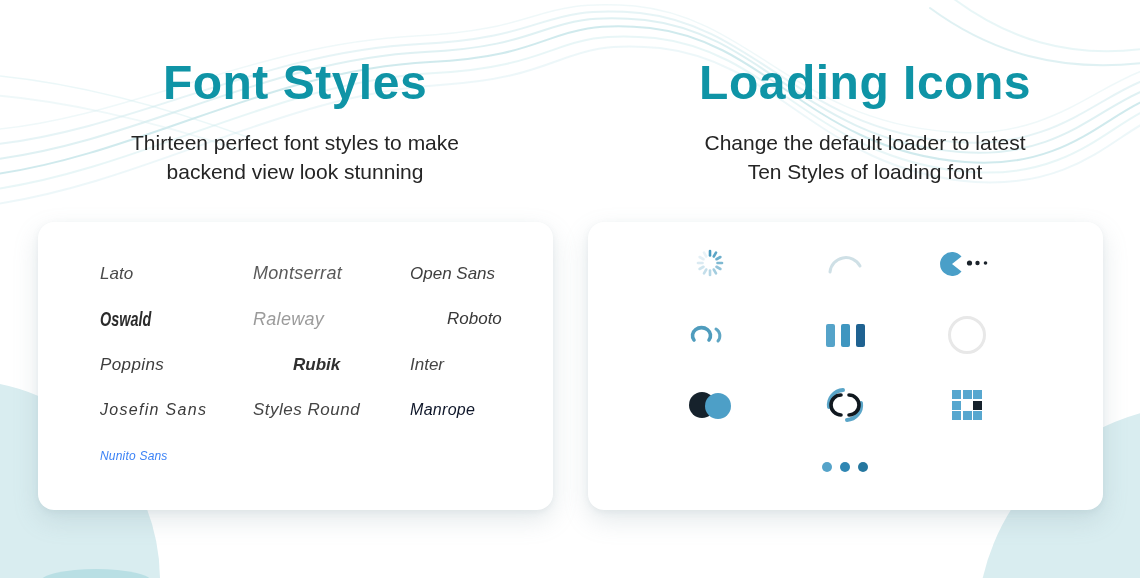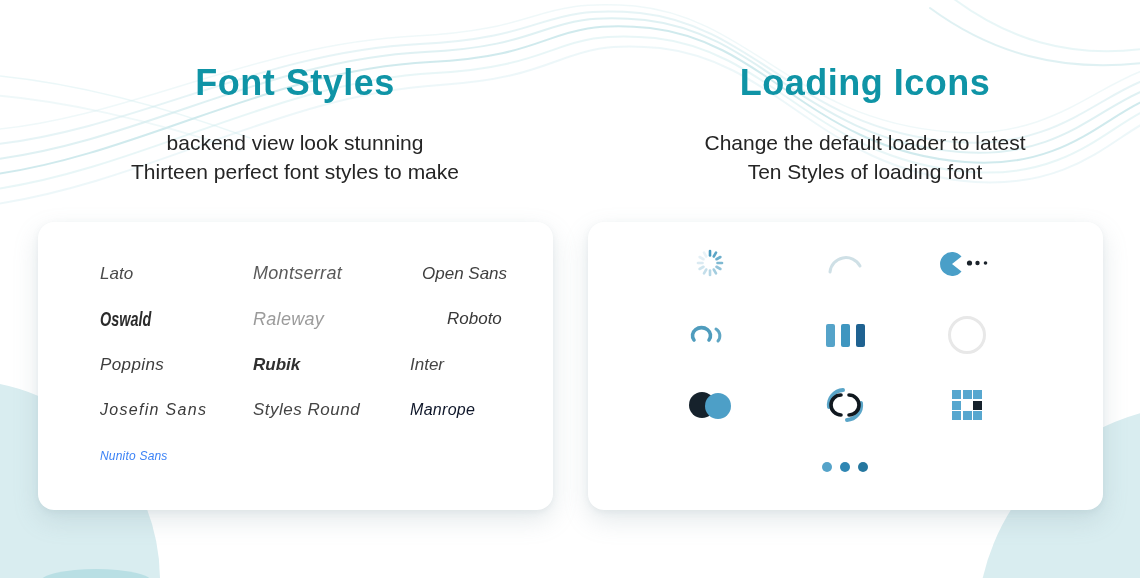--- a/index.html
+++ b/index.html
@@ -13,21 +13,21 @@
   .decor-circle{position:absolute;border-radius:50%;background:#d9edf0;z-index:0;}
   .decor-circle.left{left:-240px;top:380px;width:400px;height:400px;}
   .decor-circle.left-dark{left:40px;top:569px;width:112px;height:26px;background:#b9dfe4;z-index:1;}
   .decor-circle.right{left:977px;top:405px;width:446px;height:446px;}
 
   
   .section{position:absolute;top:60px;width:570px;text-align:center;z-index:2;}
   .section.left{left:10px;}
   .section.right{left:580px;text-align:center;}
   .section h1{
-    margin:0 0 22px 0;font-size:36px;line-height:46px;font-weight:800;
+    margin:0 0 22px 0;font-size:48px;line-height:46px;font-weight:800;
     color:#0f94a6;letter-spacing:0.5px;
   }
   .section .sub{font-size:21px;line-height:29px;color:#252525;}
 
   
   .card{
     position:absolute;top:222px;width:515px;height:288px;background:#ffffff;
     border-radius:16px;z-index:2;
     box-shadow:0 10px 26px rgba(120,145,155,0.20), 0 2px 6px rgba(120,145,155,0.10);
   }
@@ -41,23 +41,23 @@
   .font-col.c3{left:372px;}
   .font-item{height:45.5px;display:flex;align-items:center;white-space:nowrap;font-style:italic;}
   .f-lato{font-size:17px;color:#4a4a4a;}
   .f-oswald{font-size:20px;font-weight:700;color:#2b2b2b;}
   .f-oswald span{display:inline-block;transform:scaleX(0.72);transform-origin:left center;letter-spacing:0;}
   .f-poppins{font-size:17px;color:#3d3d3d;letter-spacing:0.4px;}
   .f-josefin{font-size:16px;color:#3a3a3a;letter-spacing:1.3px;}
   .f-nunito{font-size:12px;color:#3b82f6;letter-spacing:0.2px;}
   .f-montserrat{font-size:18px;color:#5a5a5a;letter-spacing:0.3px;}
   .f-raleway{font-size:18px;color:#9b9b9b;font-weight:300;letter-spacing:0.3px;}
-  .f-rubik{font-size:17px;color:#303030;font-weight:600;}
+  .f-rubik{font-size:17px;color:#303030;font-weight:600;margin-left:40px;}
   .f-varela{font-size:17px;color:#444444;letter-spacing:0.5px;}
-  .f-opensans{font-size:17px;color:#3f3f3f;margin-left:12px;}
+  .f-opensans{font-size:17px;color:#3f3f3f;}
   .f-roboto{font-size:17px;color:#383838;margin-left:37px;}
   .f-inter{font-size:17px;color:#444444;}
   .f-manrope{font-size:16px;color:#0f172a;letter-spacing:0.3px;}
 
   
   .loader{
     position:absolute;width:60px;height:50px;
     display:flex;align-items:center;justify-content:center;
     transform:translate(-50%,-50%);
   }
@@ -104,22 +104,22 @@
   </g>
 </svg>
 
 <div class="decor-circle left"></div>
 <div class="decor-circle left-dark"></div>
 <div class="decor-circle right"></div>
 
 <div class="section left">
   <h1>Font Styles</h1>
   <div class="sub">
+    <div>Thirteen perfect font styles to make</div>
     <div>backend view look stunning</div>
-    <div>Thirteen perfect font styles to make</div>
   </div>
 </div>
 
 <div class="section right">
   <h1>Loading Icons</h1>
   <div class="sub">
     <div>Change the default loader to latest</div>
     <div>Ten Styles of loading font</div>
   </div>
 </div>

